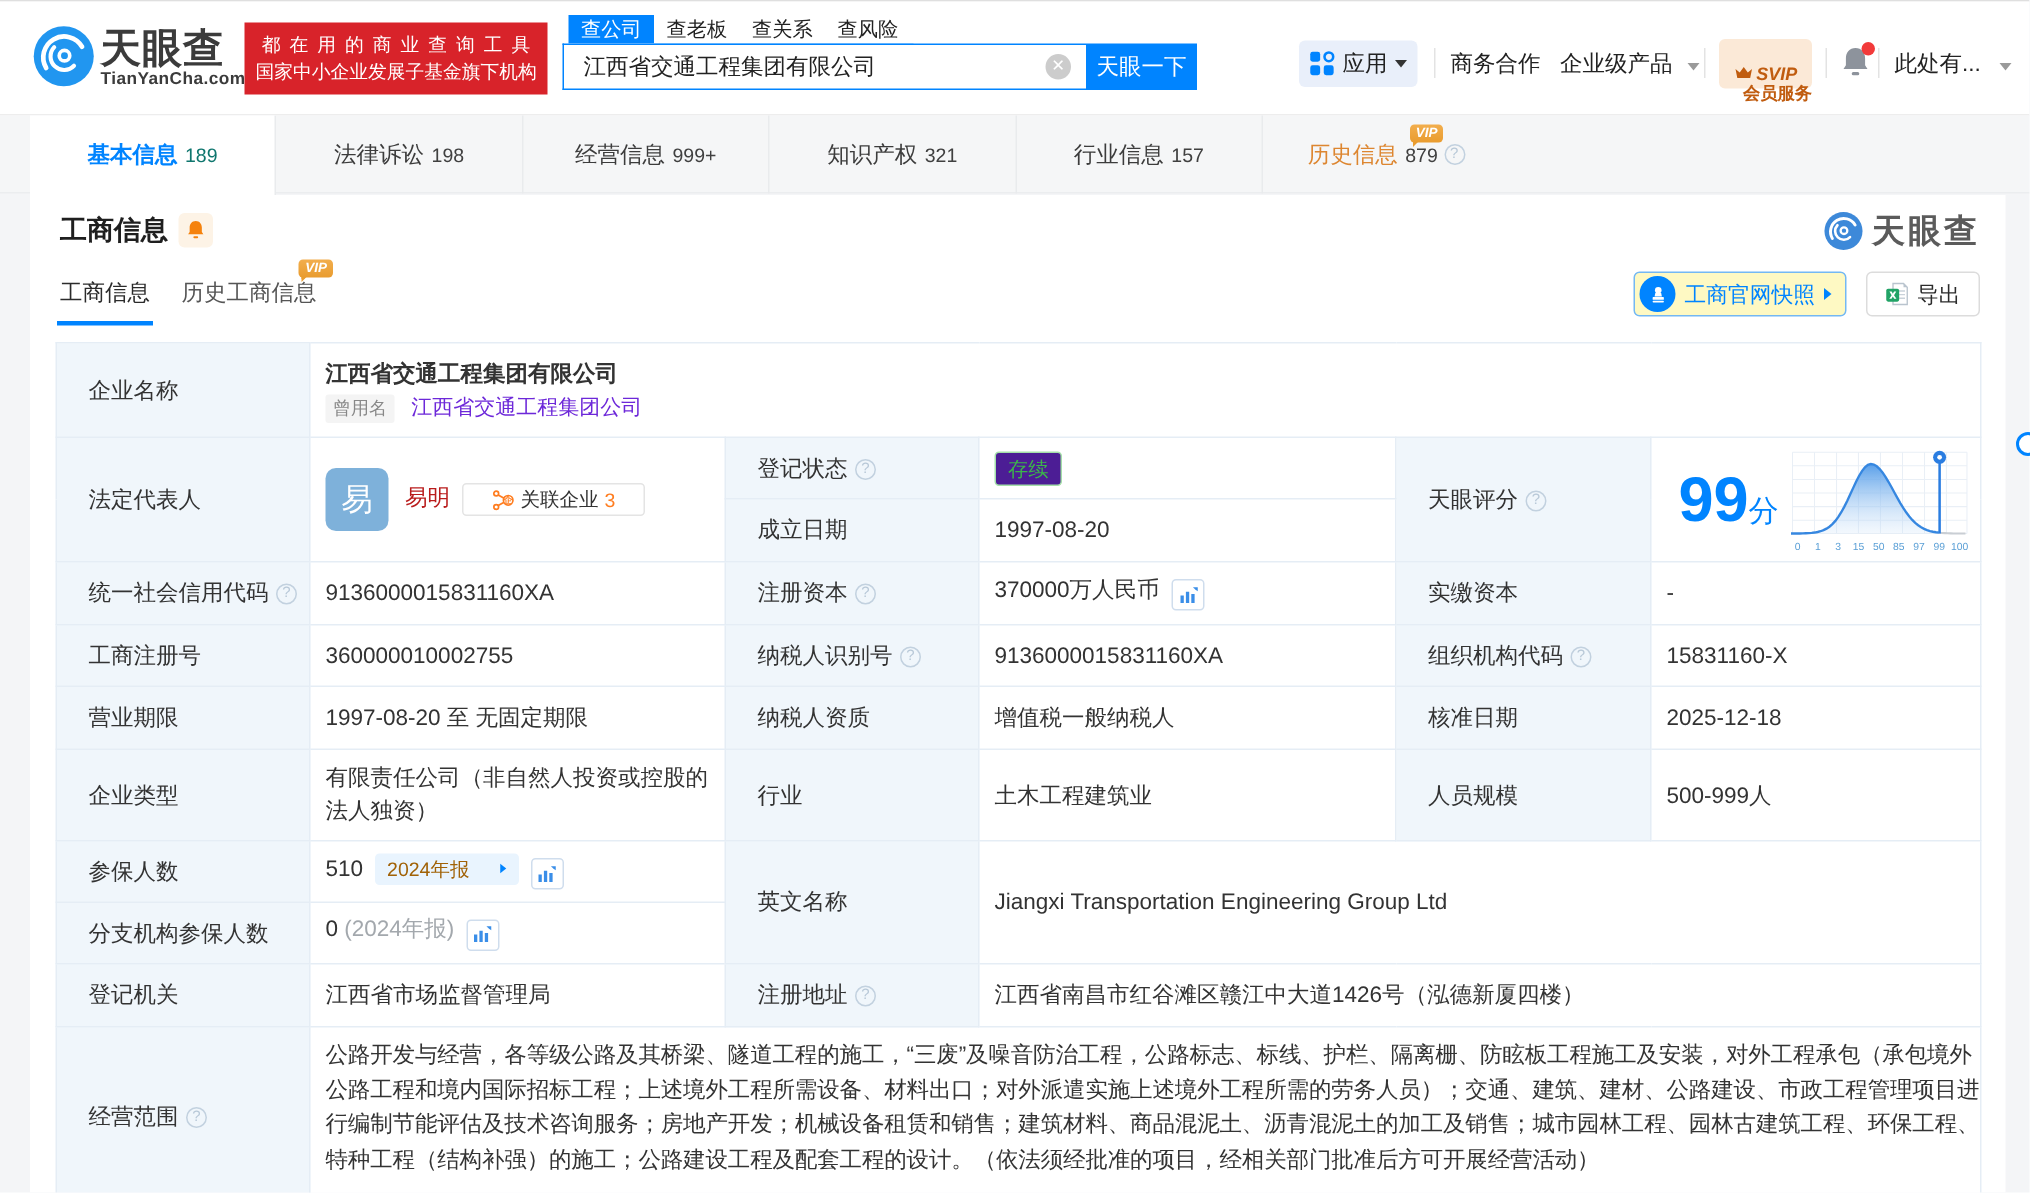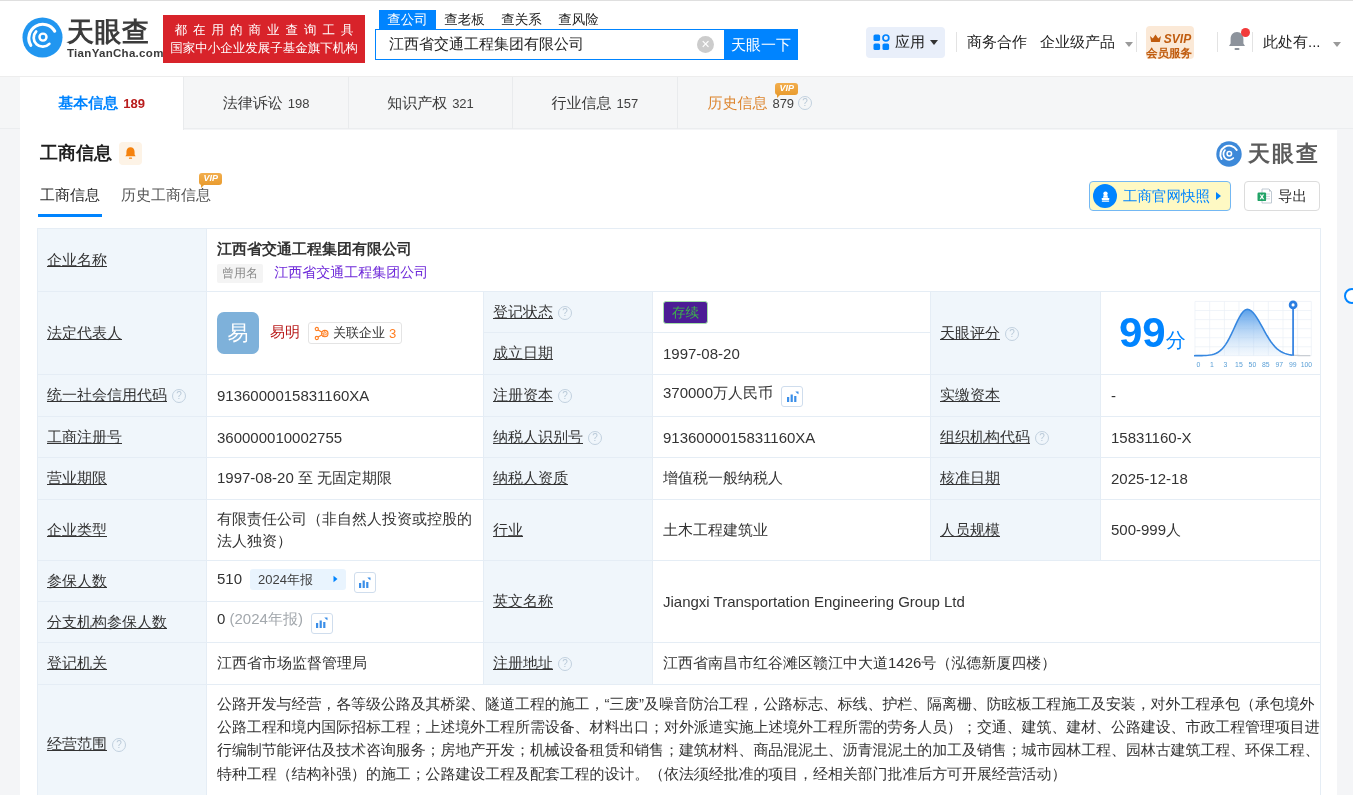--- a/index.html
+++ b/index.html
@@ -23,35 +23,35 @@
   .search-box { position:absolute; left:375px; top:28px; width:349px; height:31px; background:#fff; border:1px solid #0084ff; border-right:none; display:flex; align-items:center; }
   .search-box input { border:none; outline:none; flex:1; font-size:15px; color:#222; padding-left:13px; font-family:inherit; background:transparent; }
   .clear-ic { width:17px; height:17px; border-radius:50%; background:#ccc; color:#fff; font-size:11px; line-height:17px; text-align:center; margin-right:10px; cursor:pointer; }
   .search-btn { position:absolute; left:724px; top:28px; width:74px; height:31px; background:#0084ff; color:#fff; font-size:15px; text-align:center; line-height:31px; cursor:pointer; }
   .apps-chip { position:absolute; left:866px; top:26px; width:79px; height:31px; background:#e9effa; border-radius:4px; display:flex; align-items:center; justify-content:center; gap:5px; cursor:pointer; }
   .apps-chip .t { font-size:15px; color:#222; }
   .caret { width:0; height:0; border-left:4.5px solid transparent; border-right:4.5px solid transparent; border-top:5.5px solid #333; display:inline-block; }
   .caret.gray { border-top-color:#9a9a9a; }
   .hsep { position:absolute; top:31px; width:1px; height:20px; background:#e3e3e3; }
   .hlink { position:absolute; top:32px; font-size:15px; color:#222; cursor:pointer; white-space:nowrap; }
-  .svip { position:absolute; left:1146px; top:25px; width:48px; height:33px; background:#fbe9d7; border-radius:4px; color:#c05c0f; text-align:left; padding-top:6px; cursor:pointer; }
+  .svip { position:absolute; left:1146px; top:25px; width:62px; height:33px; background:#fbe9d7; border-radius:4px; color:#c05c0f; text-align:right; padding-top:16px; cursor:pointer; }
   .svip .l1 { font-size:12px; font-weight:bold; font-style:italic; line-height:14px; display:flex; align-items:center; justify-content:center; gap:2px;}
   .svip .l2 { font-size:11.5px; font-weight:bold; line-height:14px; }
   .bell-wrap { position:absolute; left:1227px; top:29px; width:22px; height:22px; cursor:pointer; }
   .bell-dot { position:absolute; left:14px; top:-2px; width:9px; height:9px; border-radius:50%; background:#f23a3a; }
 
   
   .navbar { position:absolute; left:0; top:77px; width:1353px; height:52px; background:#f5f6f7; border-bottom:1px solid #ebedef; }
   .navbar-in { position:absolute; left:20px; top:0; width:1315px; height:52px; display:flex; }
   .ntab { width:164.4px; height:52px; display:flex; align-items:center; justify-content:center; gap:5px; font-size:15px; color:#3c3c3c; border-right:1px solid #e9ebed; cursor:pointer; position:relative; }
   .ntab:last-child { border-right:none; }
   .ntab .cnt { font-size:13px; color:#404040; }
   .ntab.active { background:#fff; height:53px; }
   .ntab.active .lbl { color:#0084ff; font-weight:bold; }
-  .ntab.active .cnt { color:#b91c1c;font-weight:bold; }
+  .ntab.active .cnt { color:#0f766e; }
   .ntab.vip-tab .lbl { color:#dd8630; }
   .vip-badge { display:inline-block; background:linear-gradient(180deg,#f2ae4d,#e99c2f); color:#fff; font-size:9px; font-weight:bold; font-style:italic; line-height:11px; padding:0 4px 1px; border-radius:3px; position:relative; }
   .vip-badge:after { content:""; position:absolute; left:2px; bottom:-3px; border:2px solid transparent; border-top-color:#e99d30; border-left-color:#e99d30; }
   .ntab .vip-badge { position:absolute; right:44px; top:6px; }
   .help { display:inline-block; width:14px; height:14px; border:1px solid #c2d1df; border-radius:50%; color:#b9c9d8; font-size:10px; line-height:12px; text-align:center; vertical-align:middle; }
   .ntab .help { margin-left:-1px; }
 
   
   .content { position:absolute; left:20px; top:130px; width:1317px; height:665px; background:#fff; }
   .sec-head { position:absolute; left:20px; top:10px; height:26px; display:flex; align-items:center; }
@@ -68,31 +68,31 @@
 
   .act-btns { position:absolute; right:17px; top:51px; display:flex; gap:13px; }
   .btn-snap { height:30px; border:1px solid #74b8f3; border-radius:4px; background:#fef9c3; color:#0084ff; font-size:14.5px; display:flex; align-items:center; padding:0 9px 0 3px; gap:6px; cursor:pointer; }
   .snap-circ { width:24px; height:24px; border-radius:50%; background:#0084ff; display:flex; align-items:center; justify-content:center; }
   .tri-r { width:0; height:0; border-top:4px solid transparent; border-bottom:4px solid transparent; border-left:5px solid #0084ff; display:inline-block; }
   .btn-export { height:30px; border:1px solid #dcdcdc; border-radius:4px; background:#fff; color:#2b2b2b; font-size:14.5px; display:flex; align-items:center; padding:0 12px; gap:6px; cursor:pointer; }
 
   
   table.info { position:absolute; left:17px; top:98px; width:1283px; border-collapse:collapse; table-layout:fixed; }
   table.info td { border:1px solid #e5edf5; font-size:15px; color:#333; vertical-align:middle; }
-  td.lb { background:#f0f6fb; padding-left:9px;text-decoration:underline; }
+  td.lb { background:#f0f6fb; padding-left:21px; }
   td.vl { background:#fff; padding-left:10px; padding-right:8px; }
   .bold { font-weight:bold; }
   .gray { color:#999; }
   a.blue { color:#b91c1c; text-decoration:none; cursor:pointer; }
   .former-chip { display:inline-block; background:#f4f4f4; color:#888; font-size:12px; line-height:19px; padding:0 5px; border-radius:2px; margin-right:7px; }
   .avatar { display:inline-flex; width:42px; height:42px; background:#7eb1da; border-radius:7px; color:#fff; font-size:21px; align-items:center; justify-content:center; margin-right:11px; vertical-align:middle; }
-  .rel-chip { display:inline-flex; align-items:center; gap:4px; border:1px solid #e4e4e4; border-radius:3px; height:22px; padding:0 5px; margin-left:8px; font-size:13px; color:#333; vertical-align:middle; cursor:pointer;justify-content:flex-end; }
+  .rel-chip { display:inline-flex; align-items:center; gap:4px; border:1px solid #e4e4e4; border-radius:3px; height:22px; padding:0 19px; margin-left:8px; font-size:13px; color:#333; vertical-align:middle; cursor:pointer;justify-content:flex-end; }
   .rel-chip .n { color:#ff7d20; }
   .status-badge { display:inline-block; background:#4c1d95; border:1px solid #a4dfa9; border-radius:3px; color:#3cb54a; font-size:13.5px; line-height:21px; padding:0 8px; }
-  .yr-chip { display:inline-flex; align-items:center; gap:20px; background:#e9f4fe; border-radius:3px; color:#404040; font-size:13px; line-height:21px; padding:0 8px; margin-left:8px; cursor:pointer; }
+  .yr-chip { display:inline-flex; align-items:center; gap:20px; background:#e9f4fe; border-radius:3px; color:#a16207; font-size:13px; line-height:21px; padding:0 8px; margin-left:8px; cursor:pointer; }
   .yr-chip .tri-r { border-left-color:#0084ff; transform:scale(.8); }
   .trend-ic { display:inline-flex; width:22px; height:21px; border:1px solid #cfdded; border-radius:3px; align-items:center; justify-content:center; margin-left:8px; vertical-align:-5px; cursor:pointer; }
   .score-num { font-size:42px; font-weight:bold; color:#0084ff; letter-spacing:0px; }
   .score-unit { font-size:20px; color:#0084ff; }
   .score-cell { display:flex; align-items:center; gap:8px; padding-left:8px; }
   .lb .help { margin-left:5px; }
 
   
   .edge-dot { position:fixed; left:1344px; top:288px; width:16px; height:16px; border-radius:50%; border:2.5px solid #0084ff; background:#fff; }
 </style>
@@ -174,20 +174,24 @@
 
 <nav class="navbar">
   <div class="navbar-in">
     <div class="ntab active">
       <span class="lbl">基本信息</span>
       <span class="cnt">189</span>
     </div>
     <div class="ntab">
       <span class="lbl">法律诉讼</span>
       <span class="cnt">198</span>
+    </div>
+    <div class="ntab">
+      <span class="lbl">经营信息</span>
+      <span class="cnt">999+</span>
     </div>
     <div class="ntab">
       <span class="lbl">知识产权</span>
       <span class="cnt">321</span>
     </div>
     <div class="ntab">
       <span class="lbl">行业信息</span>
       <span class="cnt">157</span>
     </div>
     <div class="ntab vip-tab">

